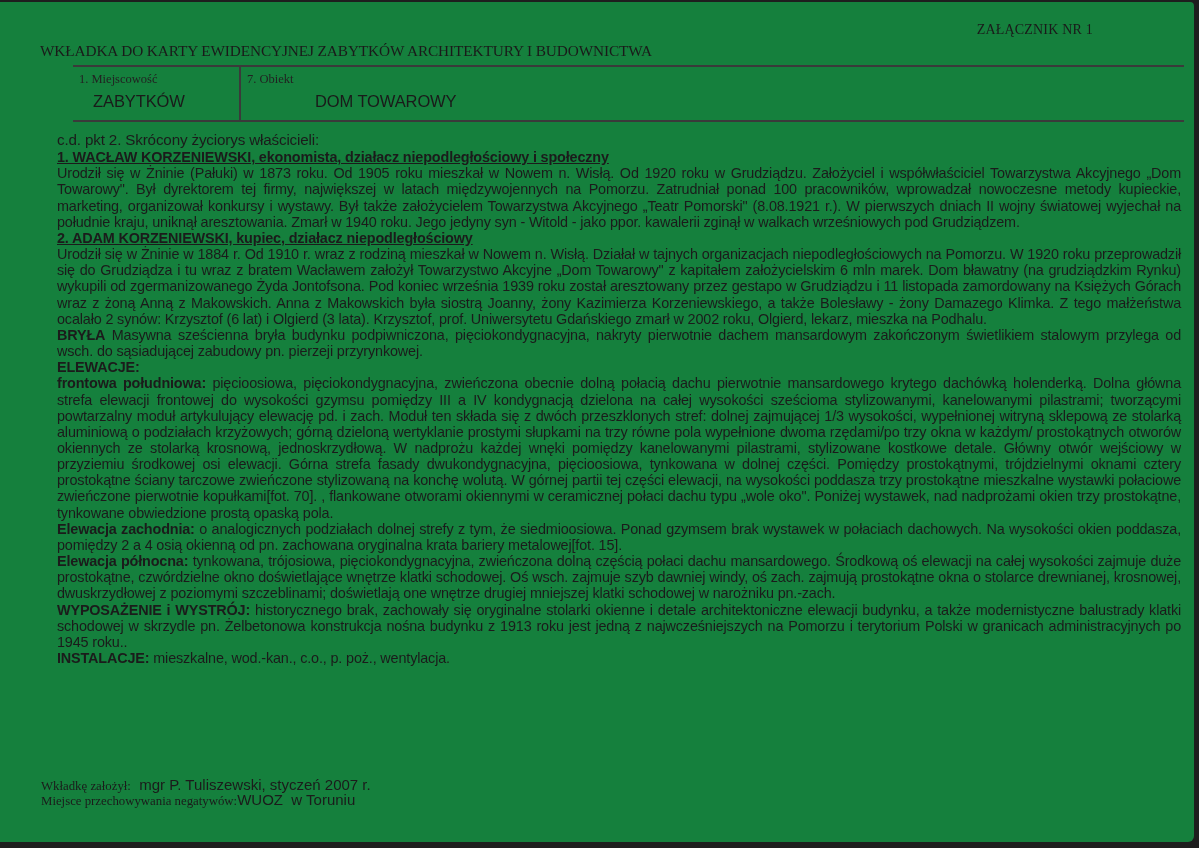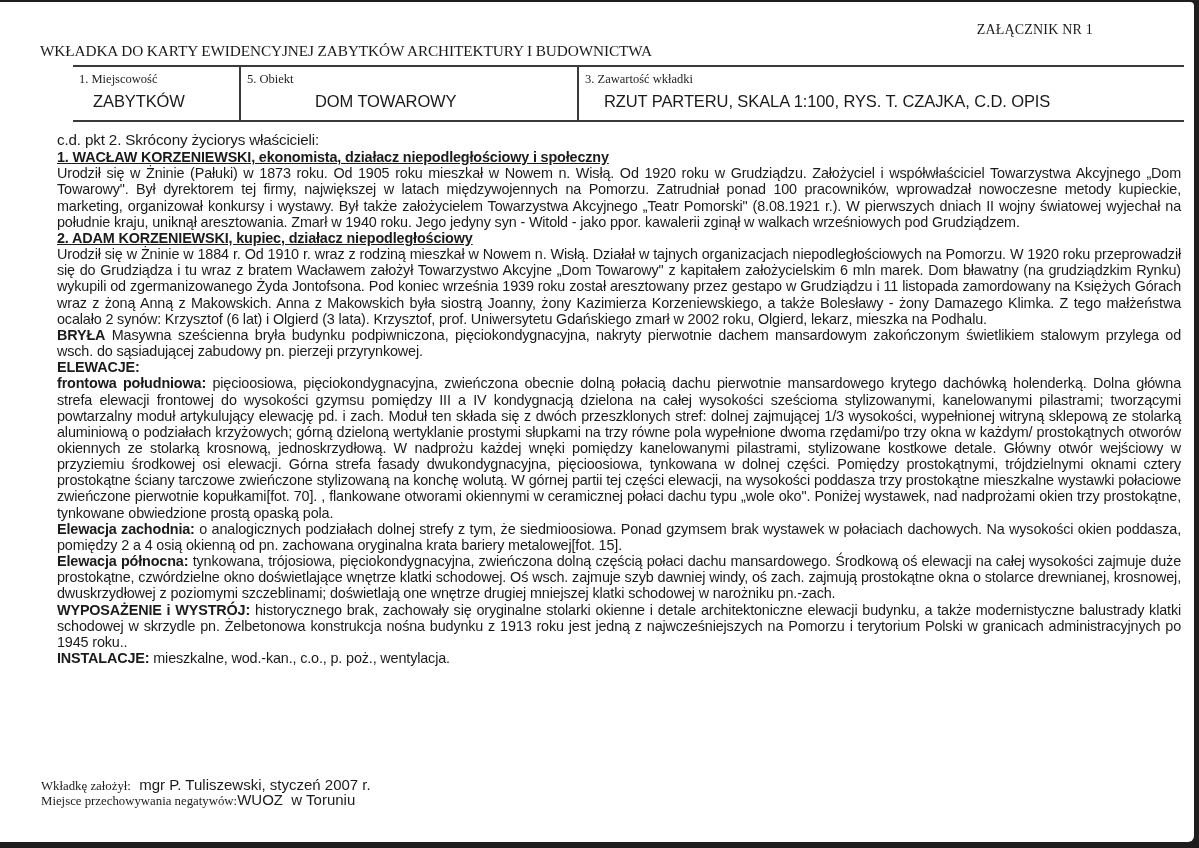--- a/index.html
+++ b/index.html
@@ -9,21 +9,21 @@
       height: 848px;
       overflow: hidden;
       background: #1e1e1e;
     }
     .sheet {
       position: absolute;
       left: 0;
       top: 2px;
       width: 1194px;
       height: 840px;
-      background: #ffffff;
+      background: #15803d;
       border-radius: 0 4px 6px 0;
       overflow: hidden;
     }
     .attachment {
       position: absolute;
       right: 101px;
       top: 20px;
       font-family: "Liberation Serif", serif;
       font-size: 14px;
       color: #1a1a1a;
@@ -134,26 +134,22 @@
   <div class="attachment">ZAŁĄCZNIK NR 1</div>
 
   <div class="form-title">WKŁADKA DO KARTY EWIDENCYJNEJ ZABYTKÓW ARCHITEKTURY I BUDOWNICTWA</div>
 
   <div class="header-table">
     <div class="cell cell-1">
       <span class="cell-label">1. Miejscowość</span>
       <span class="cell-value">ZABYTKÓW</span>
     </div>
     <div class="cell cell-2">
-      <span class="cell-label">5. Obiekt</span>
+      <span class="cell-label">7. Obiekt</span>
       <span class="cell-value">DOM TOWAROWY</span>
-    </div>
-    <div class="cell cell-3">
-      <span class="cell-label">3. Zawartość wkładki</span>
-      <span class="cell-value">RZUT PARTERU, SKALA 1:100, RYS. T. CZAJKA, C.D. OPIS</span>
     </div>
   </div>
 
   <div class="body-text">
     <p class="intro">c.d. pkt 2. Skrócony życiorys właścicieli:</p>
 
     <p><span class="person-heading">1. WACŁAW KORZENIEWSKI, ekonomista, działacz niepodległościowy i społeczny</span></p>
     <p>Urodził się w Żninie (Pałuki) w 1873 roku. Od 1905 roku mieszkał w Nowem n. Wisłą. Od 1920 roku w Grudziądzu. Założyciel i współwłaściciel Towarzystwa Akcyjnego „Dom Towarowy". Był dyrektorem tej firmy, największej w latach międzywojennych na Pomorzu. Zatrudniał ponad 100 pracowników, wprowadzał nowoczesne metody kupieckie, marketing, organizował konkursy i wystawy. Był także założycielem Towarzystwa Akcyjnego „Teatr Pomorski" (8.08.1921 r.). W pierwszych dniach II wojny światowej wyjechał na południe kraju, uniknął aresztowania. Zmarł w 1940 roku. Jego jedyny syn - Witold - jako ppor. kawalerii zginął w walkach wrześniowych pod Grudziądzem.</p>
 
     <p><span class="person-heading">2. ADAM KORZENIEWSKI, kupiec, działacz niepodległościowy</span></p>

